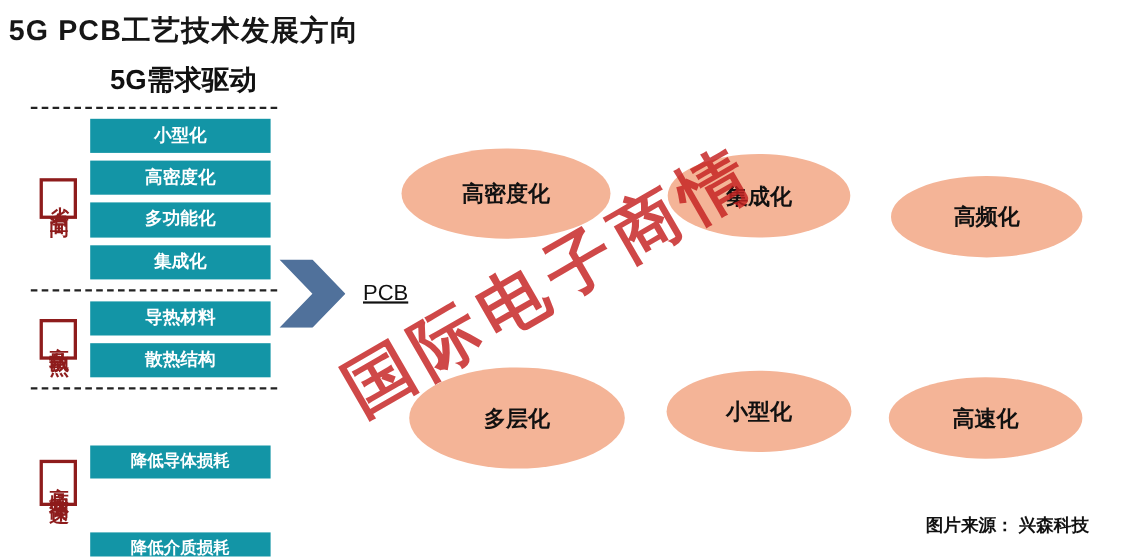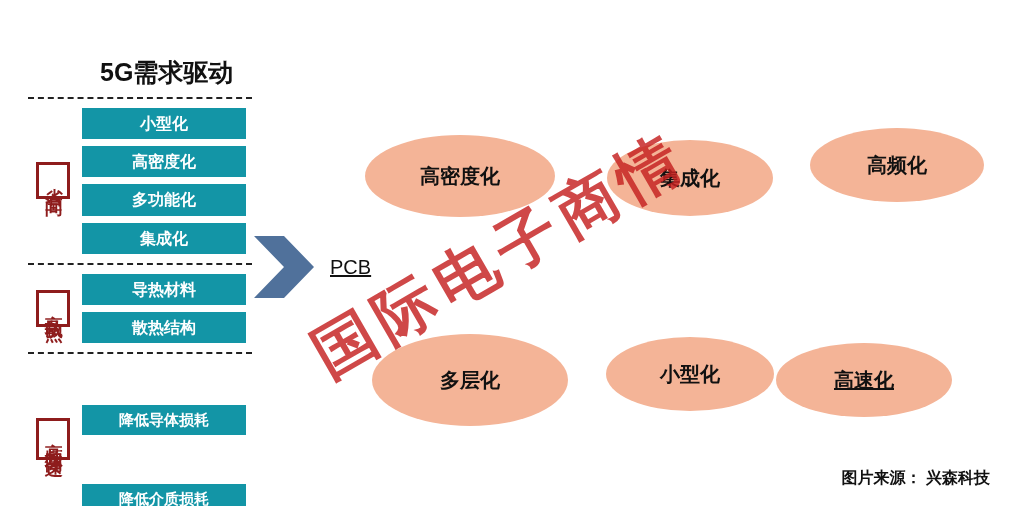--- a/index.html
+++ b/index.html
@@ -42,44 +42,45 @@
   .pcb-label{position:absolute;left:330px;top:256px;font-size:20px;color:#111;text-decoration:underline;}
 
   
   .ellipse{
     position:absolute;border-radius:50%;background:#f4b497;
     display:flex;align-items:center;justify-content:center;
     font-size:20px;font-weight:bold;color:#111;z-index:1;
   }
   .e1{left:365px;top:135px;width:190px;height:82px;}
   .e2{left:607px;top:140px;width:166px;height:76px;}
-  .e3{left:810px;top:128px;width:174px;height:74px;}
+  .e3{left:810px;top:160px;width:174px;height:74px;}
   .e4{left:372px;top:334px;width:196px;height:92px;}
   .e5{left:606px;top:337px;width:168px;height:74px;}
-  .e6{left:776px;top:343px;width:176px;height:74px;text-decoration:underline;}
+  .e6{left:808px;top:343px;width:176px;height:74px;}
 
   
   .watermark{
     position:absolute;left:318px;top:318px;z-index:5;
     font-size:62px;font-weight:bold;letter-spacing:8px;white-space:nowrap;
     color:rgba(196,32,32,0.82);
     transform:rotate(-30deg);transform-origin:left center;
     pointer-events:none;
   }
 
   .source{
     position:absolute;right:30px;top:468px;
     font-size:16px;font-weight:bold;color:#111;
   }
 </style>
 </head>
 <body>
 
 <div class="stage">
 
+  <div class="title">5G PCB工艺技术发展方向</div>
 
   <div class="left-panel">
     <div class="driver-label">5G需求驱动</div>
 
     <div class="group">
       <div class="vlabel">省空间</div>
       <div class="items">
         <div class="item">小型化</div>
         <div class="item">高密度化</div>
         <div class="item">多功能化</div>

